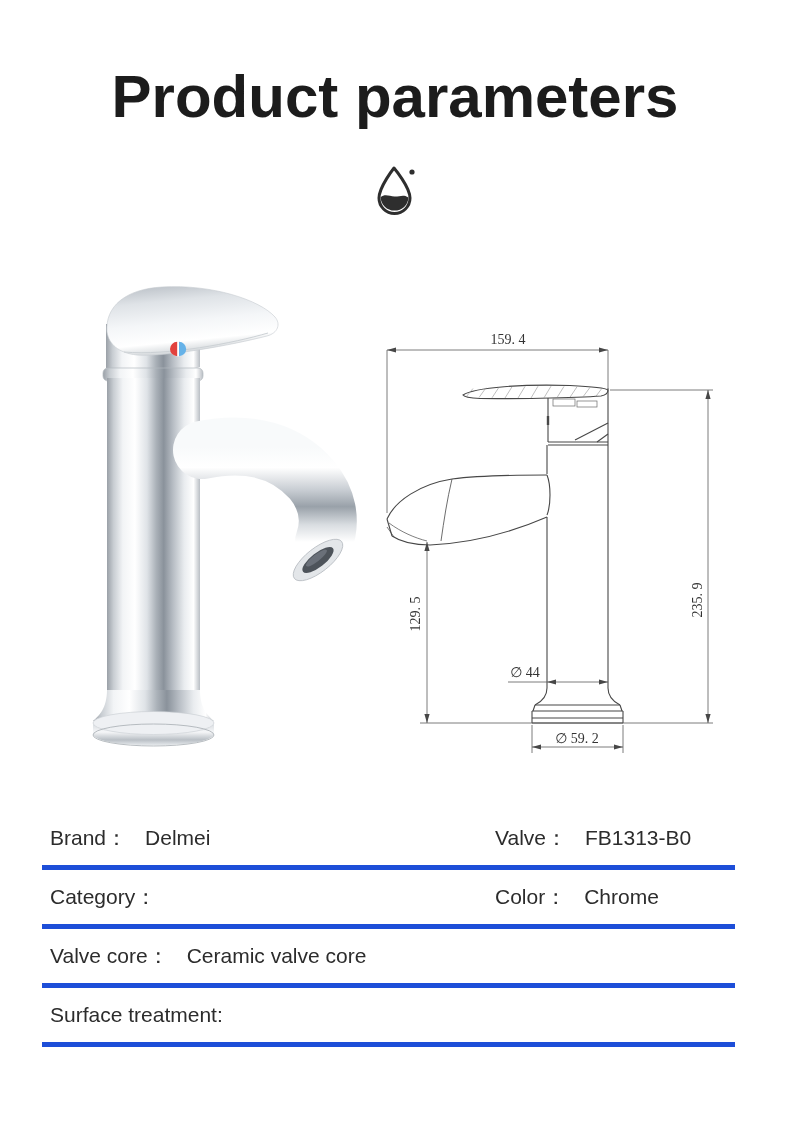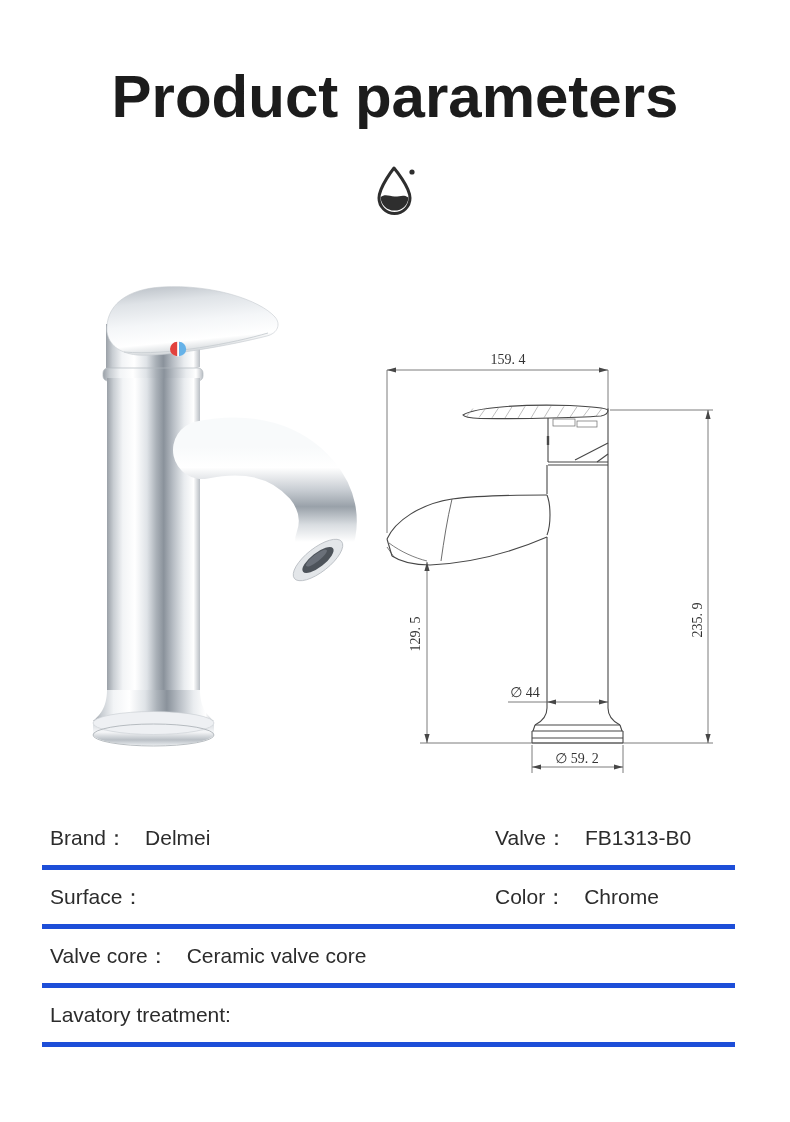--- a/index.html
+++ b/index.html
@@ -2,21 +2,21 @@
 <html><head>
 <meta charset="utf-8">
 <style>
   html,body{margin:0;padding:0;background:#ffffff;}
   .page{position:relative;width:790px;height:1122px;background:#ffffff;overflow:hidden;
         font-family:"Liberation Sans", sans-serif;}
   .title{position:absolute;left:0;top:62px;width:790px;text-align:center;
          font-size:60px;font-weight:800;color:#1c1c1c;letter-spacing:0px;margin:0;}
   .drop-wrap{position:absolute;left:50%;top:165px;transform:translateX(-50%);}
   .photo-wrap{position:absolute;left:62px;top:272px;}
-  .drawing-wrap{position:absolute;left:375px;top:337px;text-align:center;}
+  .drawing-wrap{position:absolute;left:375px;top:317px;text-align:center;}
   .spec-table{position:absolute;left:42px;top:811px;width:693px;}
   .spec-row{box-sizing:border-box;height:59px;border-bottom:5px solid #1d4ed8;
             display:flex;align-items:center;padding-left:8px;
             font-size:21px;color:#2c2c2c;}
   .cell{display:flex;align-items:baseline;white-space:nowrap;}
   .cell-left{width:445px;}
   .cell-right{flex:1;}
   .spec-value{margin-left:18px;}
   .dim-text{font-family:"Liberation Serif", serif;font-size:14px;fill:#333333;}
 </style>
@@ -205,39 +205,39 @@
       </div>
       <div class="cell cell-right">
         <span>Valve</span>
           <span>：</span>
           <span class="spec-value">FB1313-B0</span>
       </div>
     </div>
 
     <div class="spec-row">
       <div class="cell cell-left">
-        <span>Surface</span>
+        <span>Category</span>
           <span>：</span>
       </div>
       <div class="cell cell-right">
         <span>Color</span>
           <span>：</span>
           <span class="spec-value">Chrome</span>
       </div>
     </div>
 
     <div class="spec-row">
       <div class="cell">
         <span>Valve core</span>
           <span>：</span>
           <span class="spec-value">Ceramic valve core</span>
       </div>
     </div>
 
     <div class="spec-row">
       <div class="cell">
-        <span>Lavatory treatment</span>
+        <span>Surface treatment</span>
           <span>:</span>
       </div>
     </div>
 
   </div>
 </div>
 
 </body></html>

